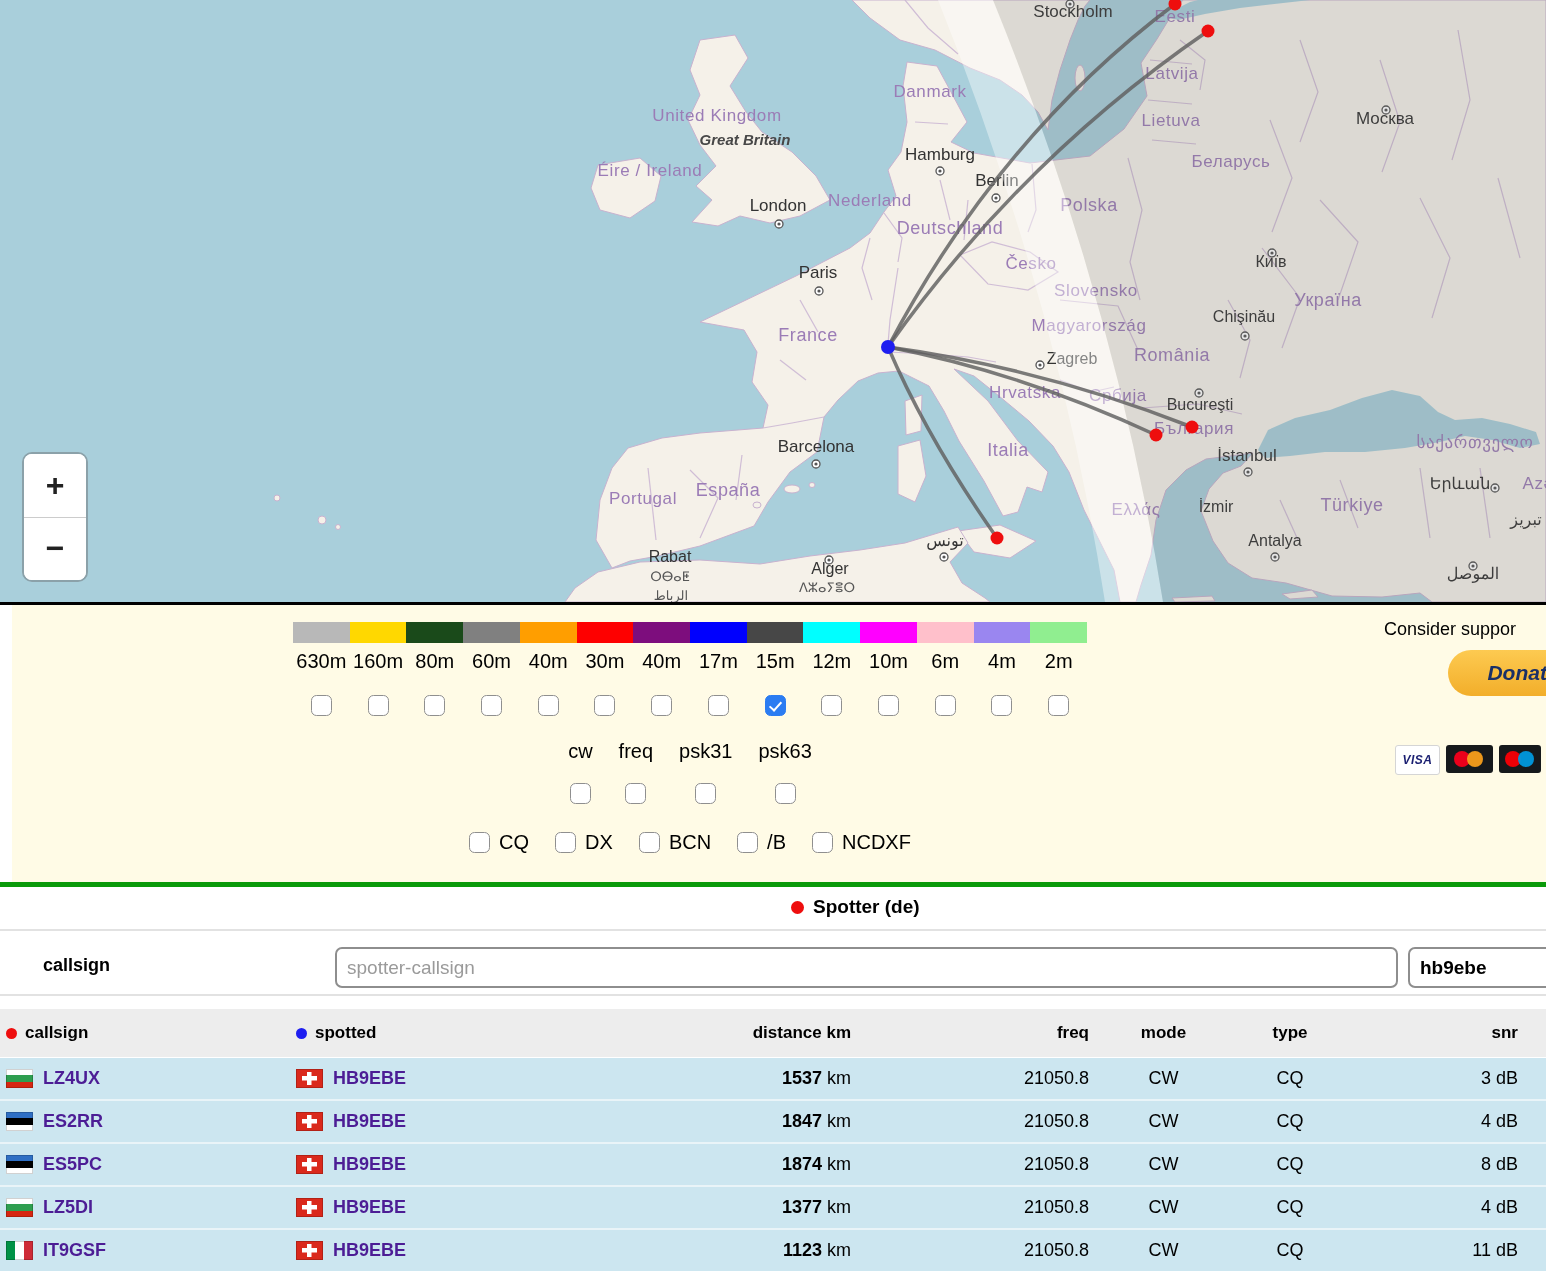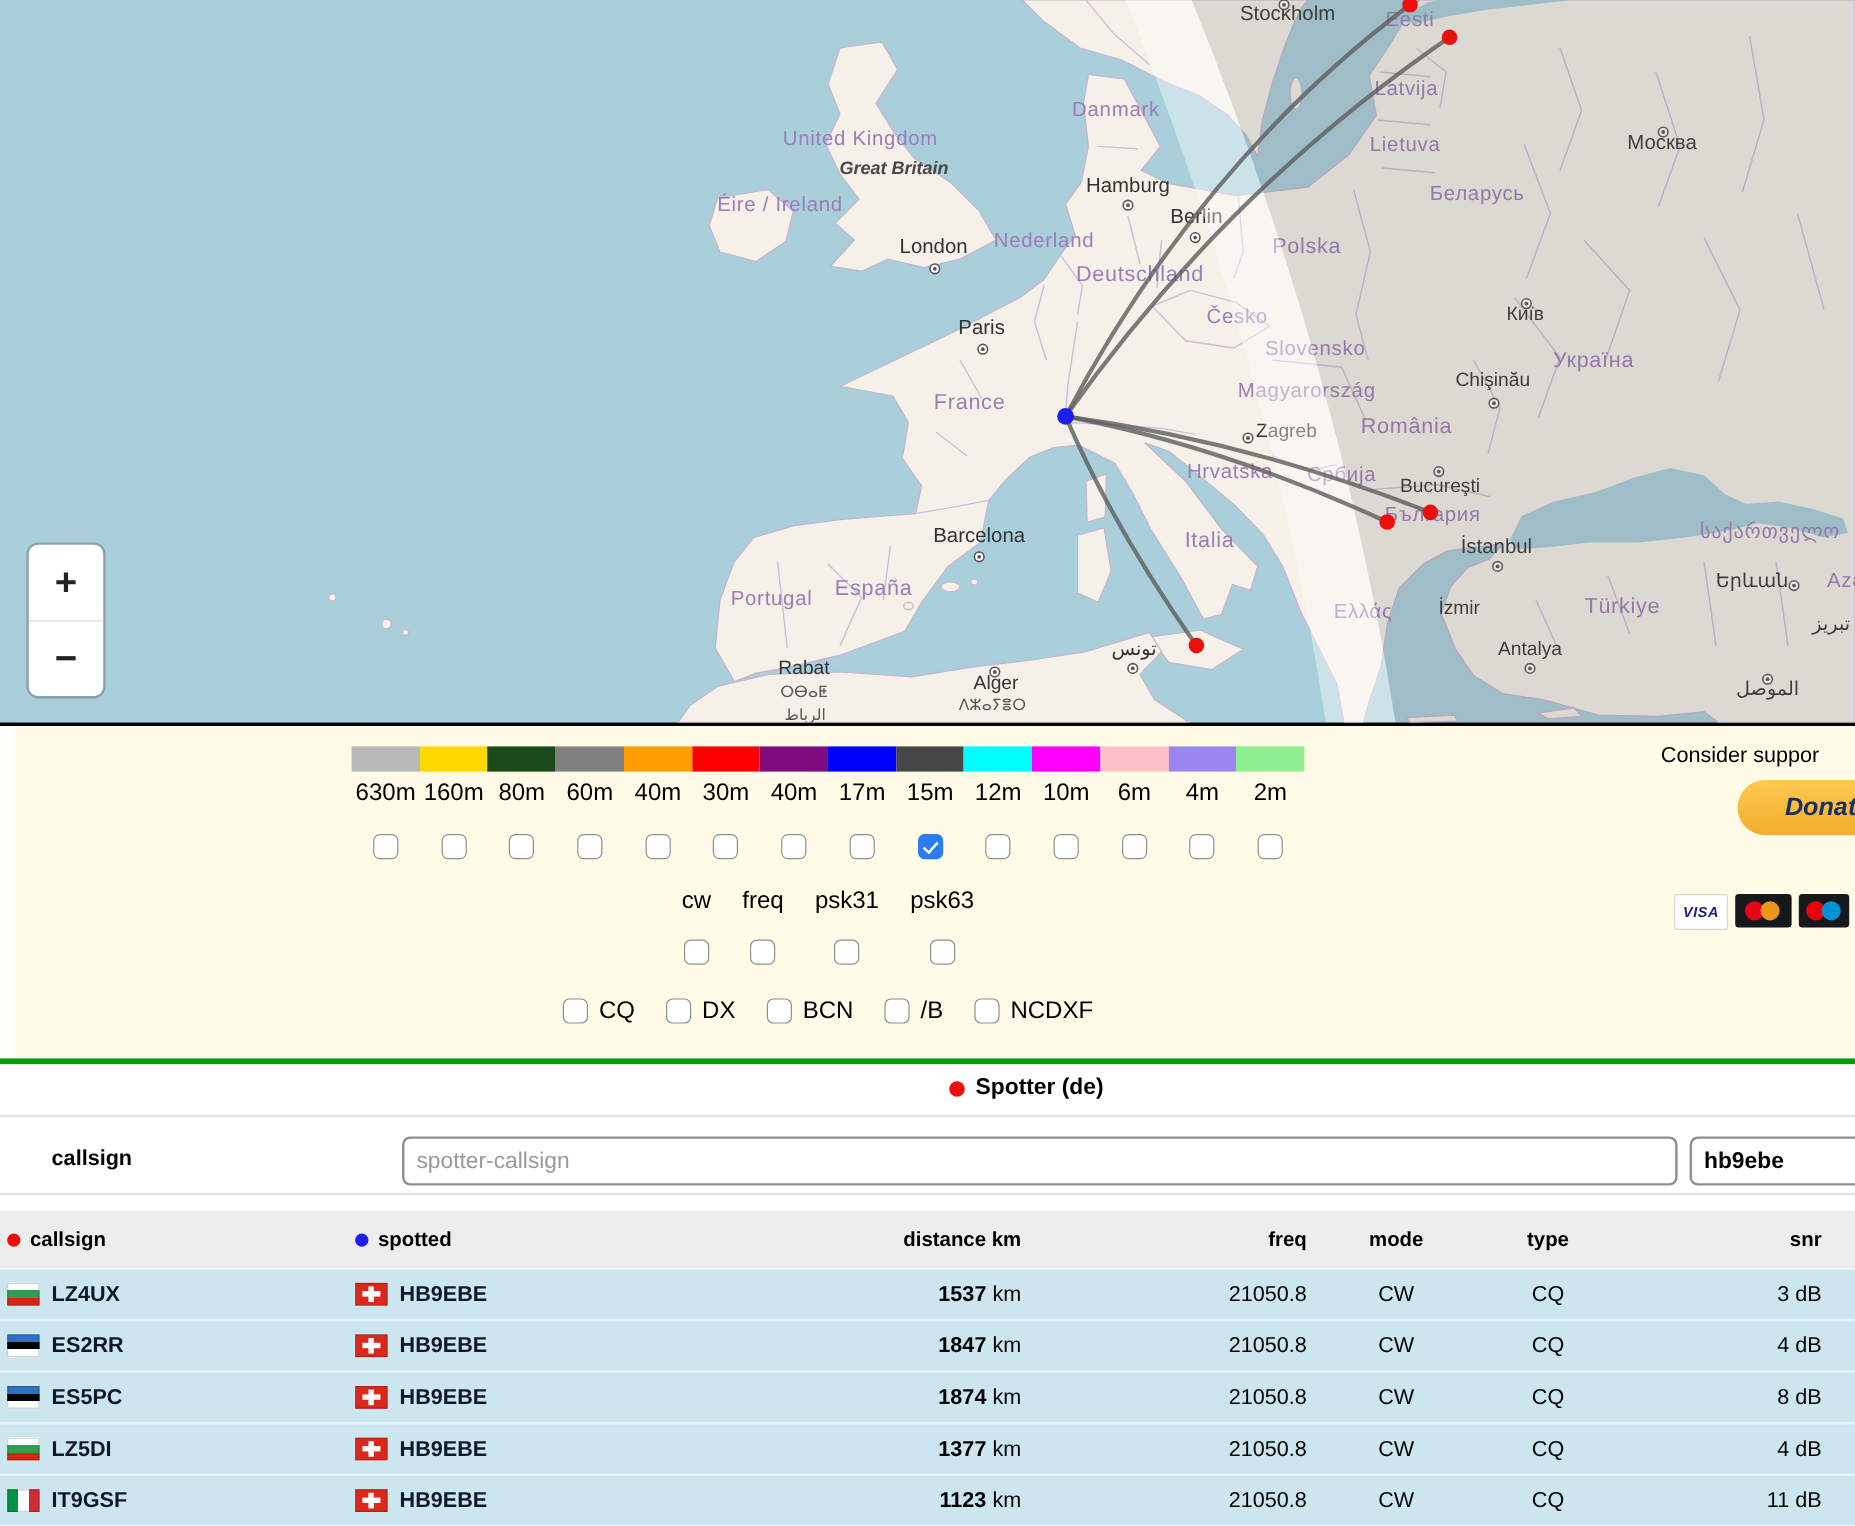--- a/index.html
+++ b/index.html
@@ -77,21 +77,21 @@
   .trow{height:41px;background:#cce6f0;border-bottom:2px solid #e9f4f8;font-size:18px;}
   .trow:last-child{border-bottom:none;}
   .tcell{display:flex;align-items:center;}
   .c1{padding-left:6px;}
   .c2{padding-left:8px;}
   .right{justify-content:flex-end;}
   .center{justify-content:center;}
   .pr-dist{padding-right:12px;}
   .pr-freq{padding-right:8px;}
   .pr-snr{padding-right:28px;}
-  .call{color:#0f172a;font-weight:bold;text-decoration:none;cursor:pointer;}
+  .call{color:#4c1d95;font-weight:bold;text-decoration:none;cursor:pointer;}
   .flag{width:27px;height:19px;display:inline-block;margin-right:10px;flex:none;
         box-shadow:inset 0 0 0 1px rgba(0,0,0,.18);}
   .flag-bg{background:linear-gradient(#fff 33%,#2e9e4f 33% 66%,#d62612 66%);}
   .flag-ee{background:linear-gradient(#2f6fc4 33%,#000 33% 66%,#fff 66%);}
   .flag-it{background:linear-gradient(90deg,#009246 33.4%,#fff 33.4% 66.6%,#ce2b37 66.6%);}
   .flag-ch{background:linear-gradient(#fff,#fff) 50% 50%/15px 4.5px no-repeat,
            linear-gradient(#fff,#fff) 50% 50%/4.5px 13px no-repeat,#da291c;}
   .bold{font-weight:bold;}
 </style>
 </head>

